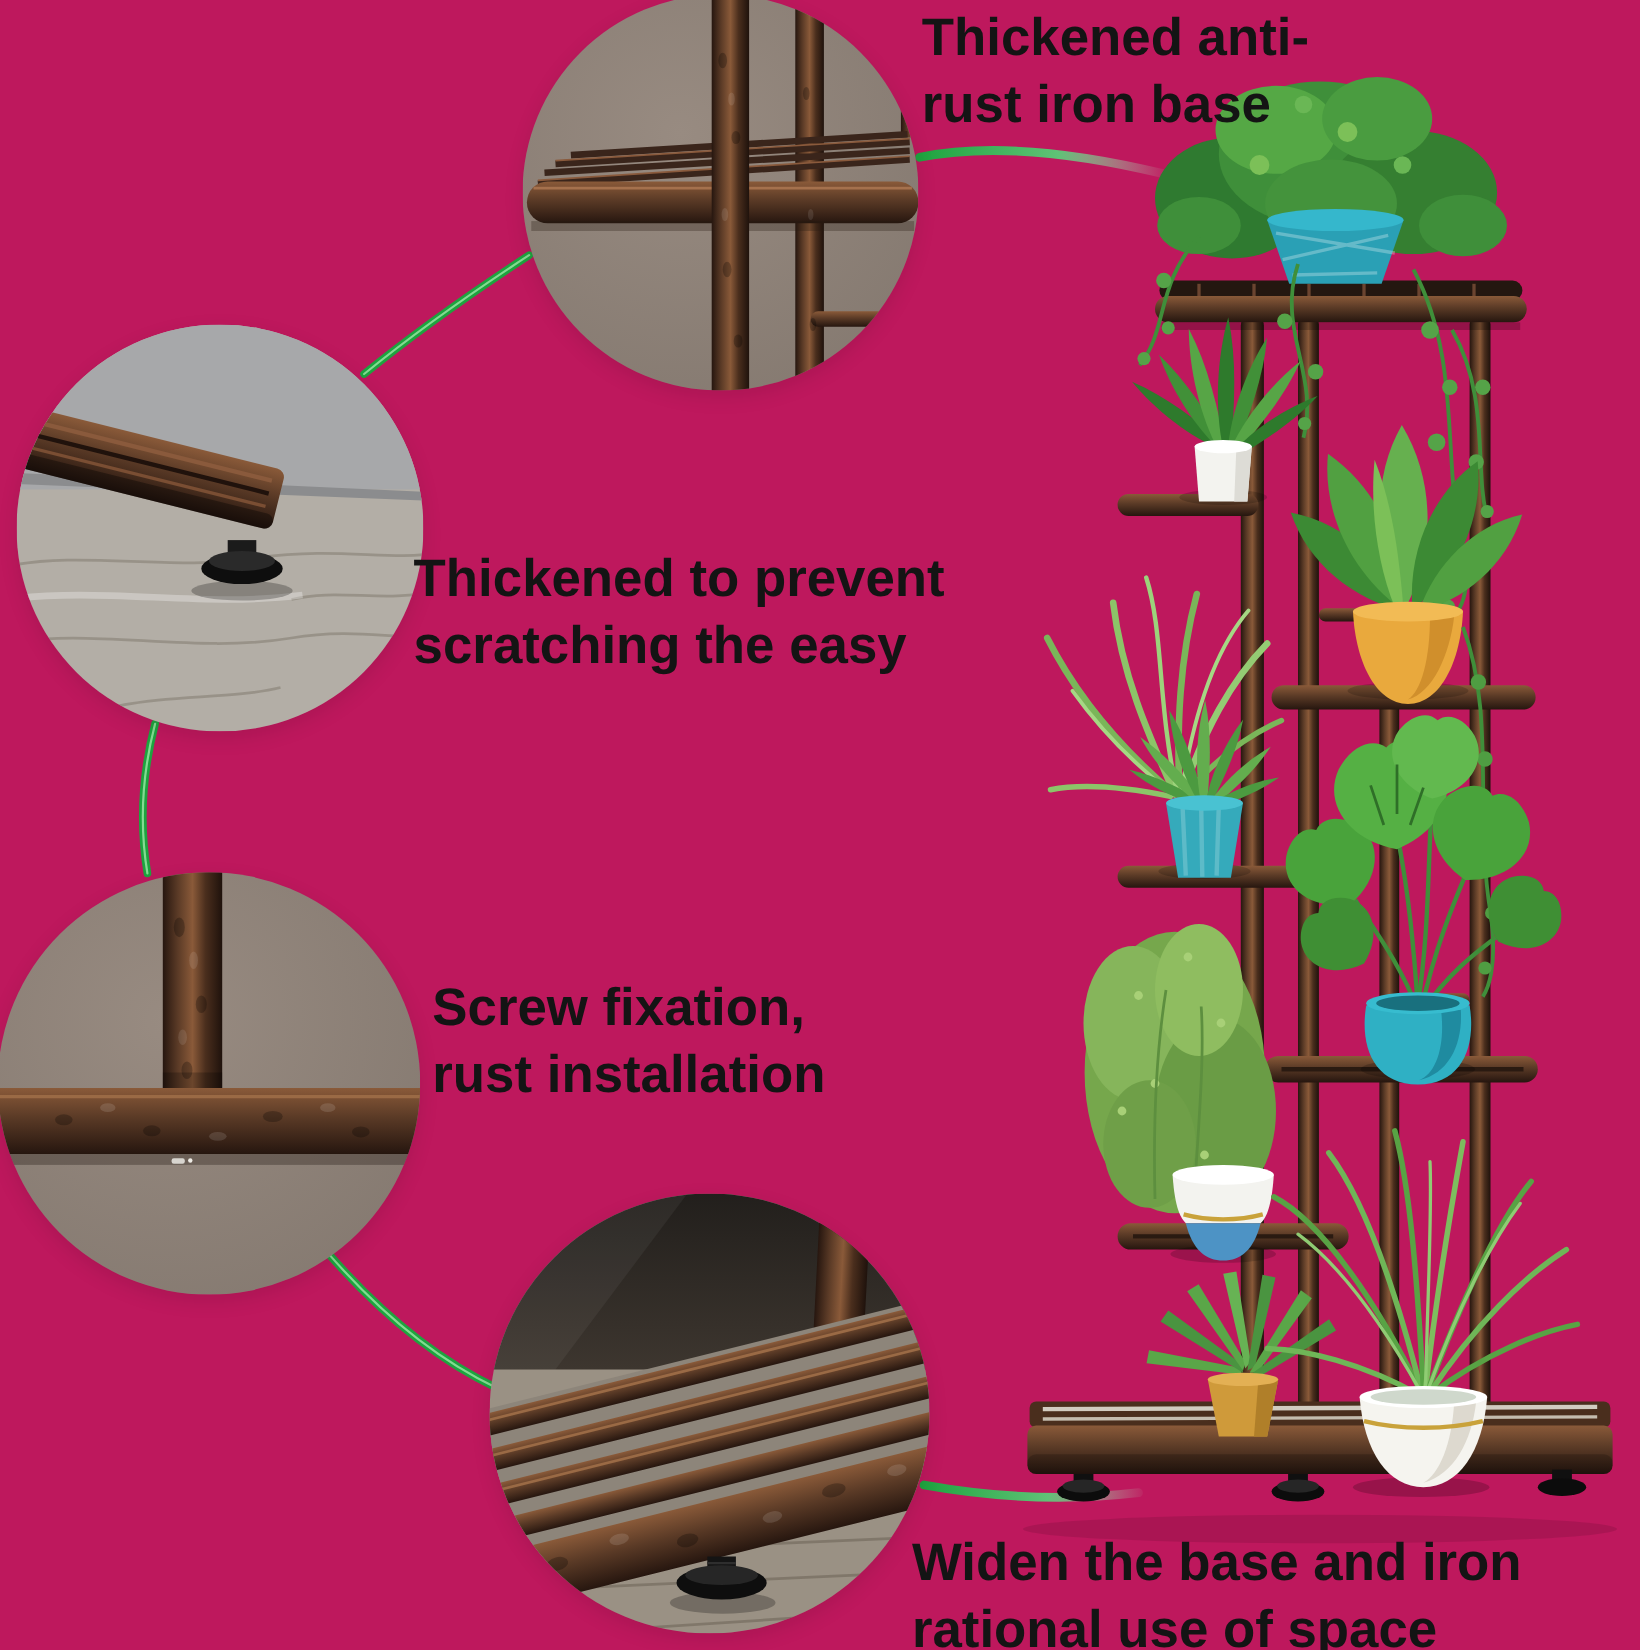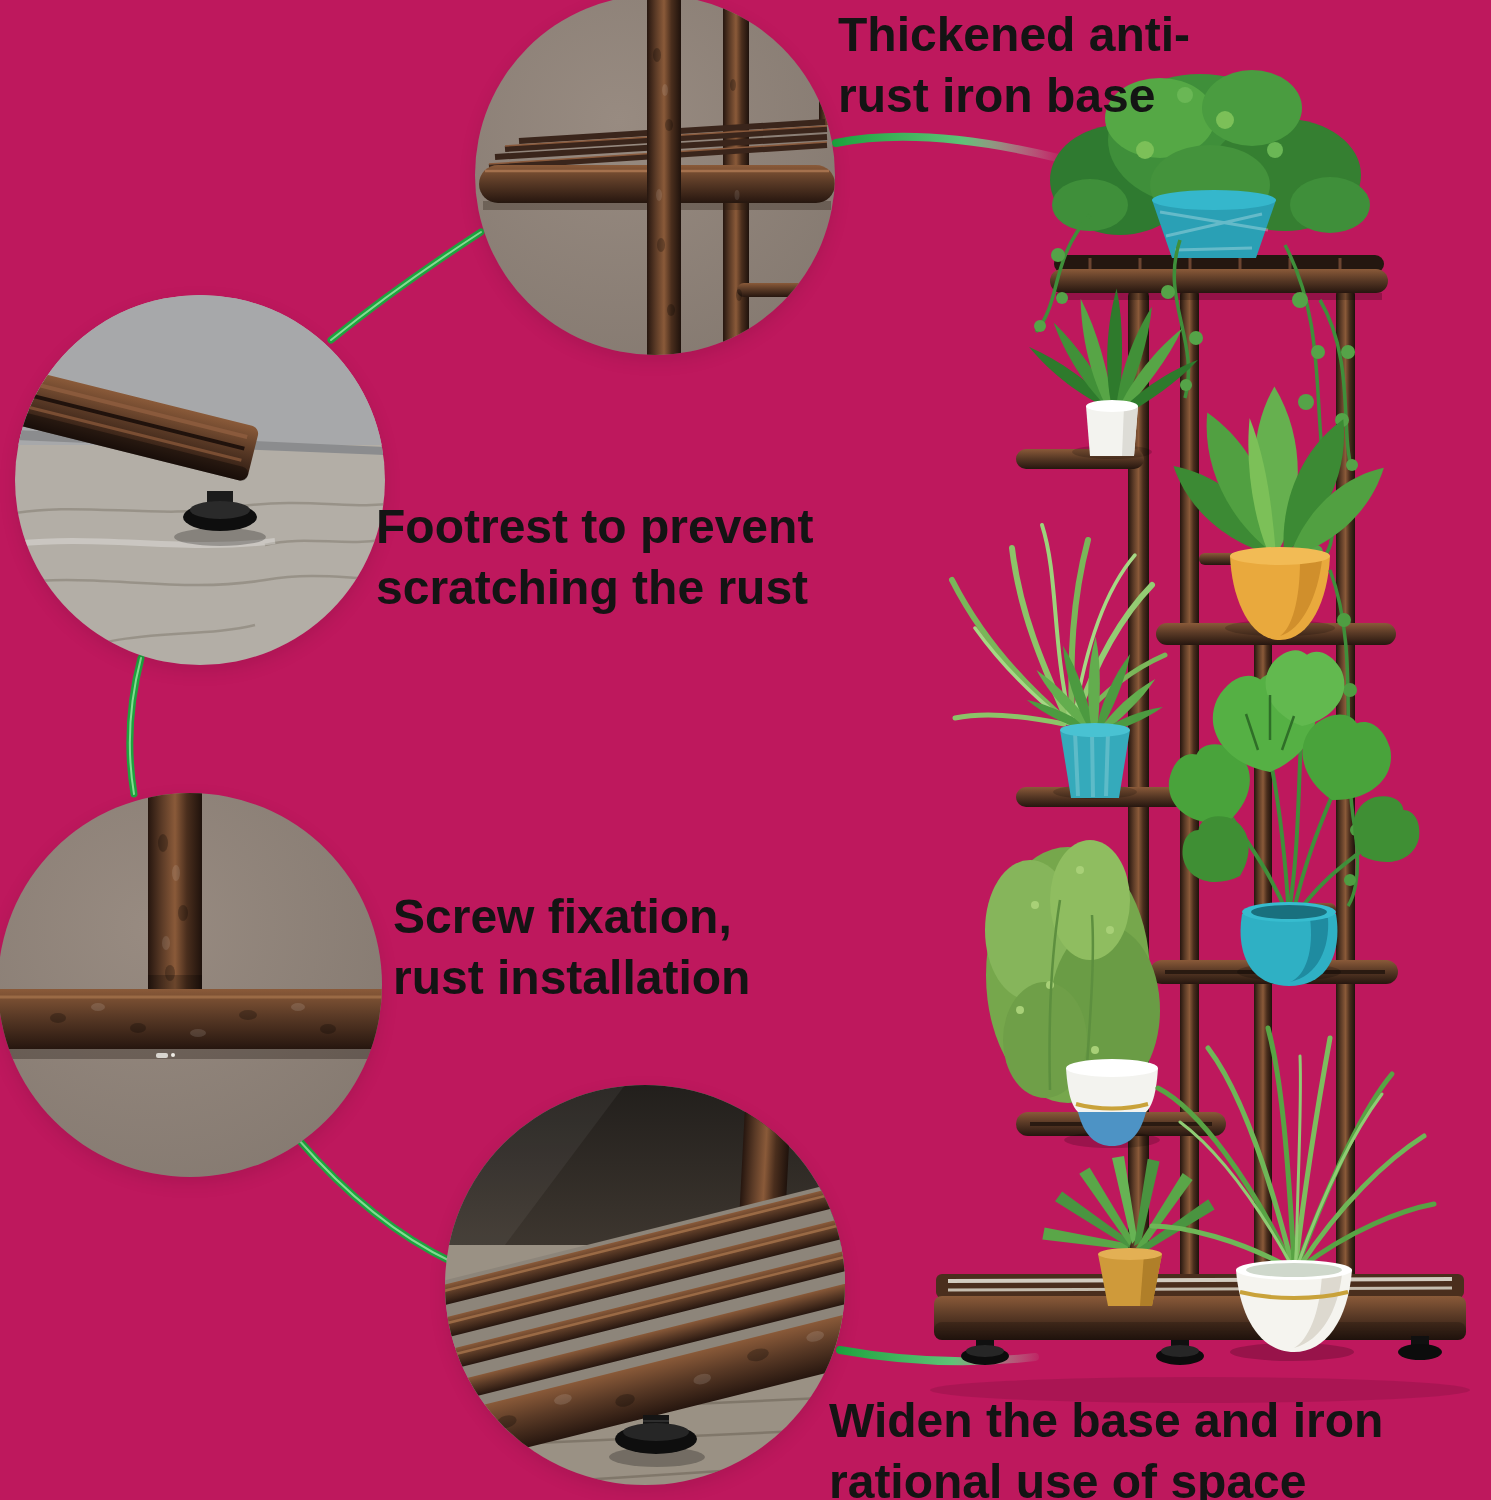--- a/index.html
+++ b/index.html
@@ -488,22 +488,22 @@
         <ellipse cx="211" cy="347" rx="33" ry="9" fill="#262626"></ellipse>
       </g>
     </svg>
   </div>
 
   <div class="caption" style="left:838px;top:4px">
     <div>Thickened anti-</div>
     <div>rust iron base</div>
   </div>
   <div class="caption" style="left:376px;top:496px">
-    <div>Footrest to prevent</div>
-    <div>scratching the rust</div>
+    <div>Thickened to prevent</div>
+    <div>scratching the easy</div>
   </div>
   <div class="caption" style="left:393px;top:886px">
     <div>Screw fixation,</div>
     <div>rust installation</div>
   </div>
   <div class="caption" style="left:829px;top:1390px">
     <div>Widen the base and iron</div>
     <div>rational use of space</div>
   </div>
 

